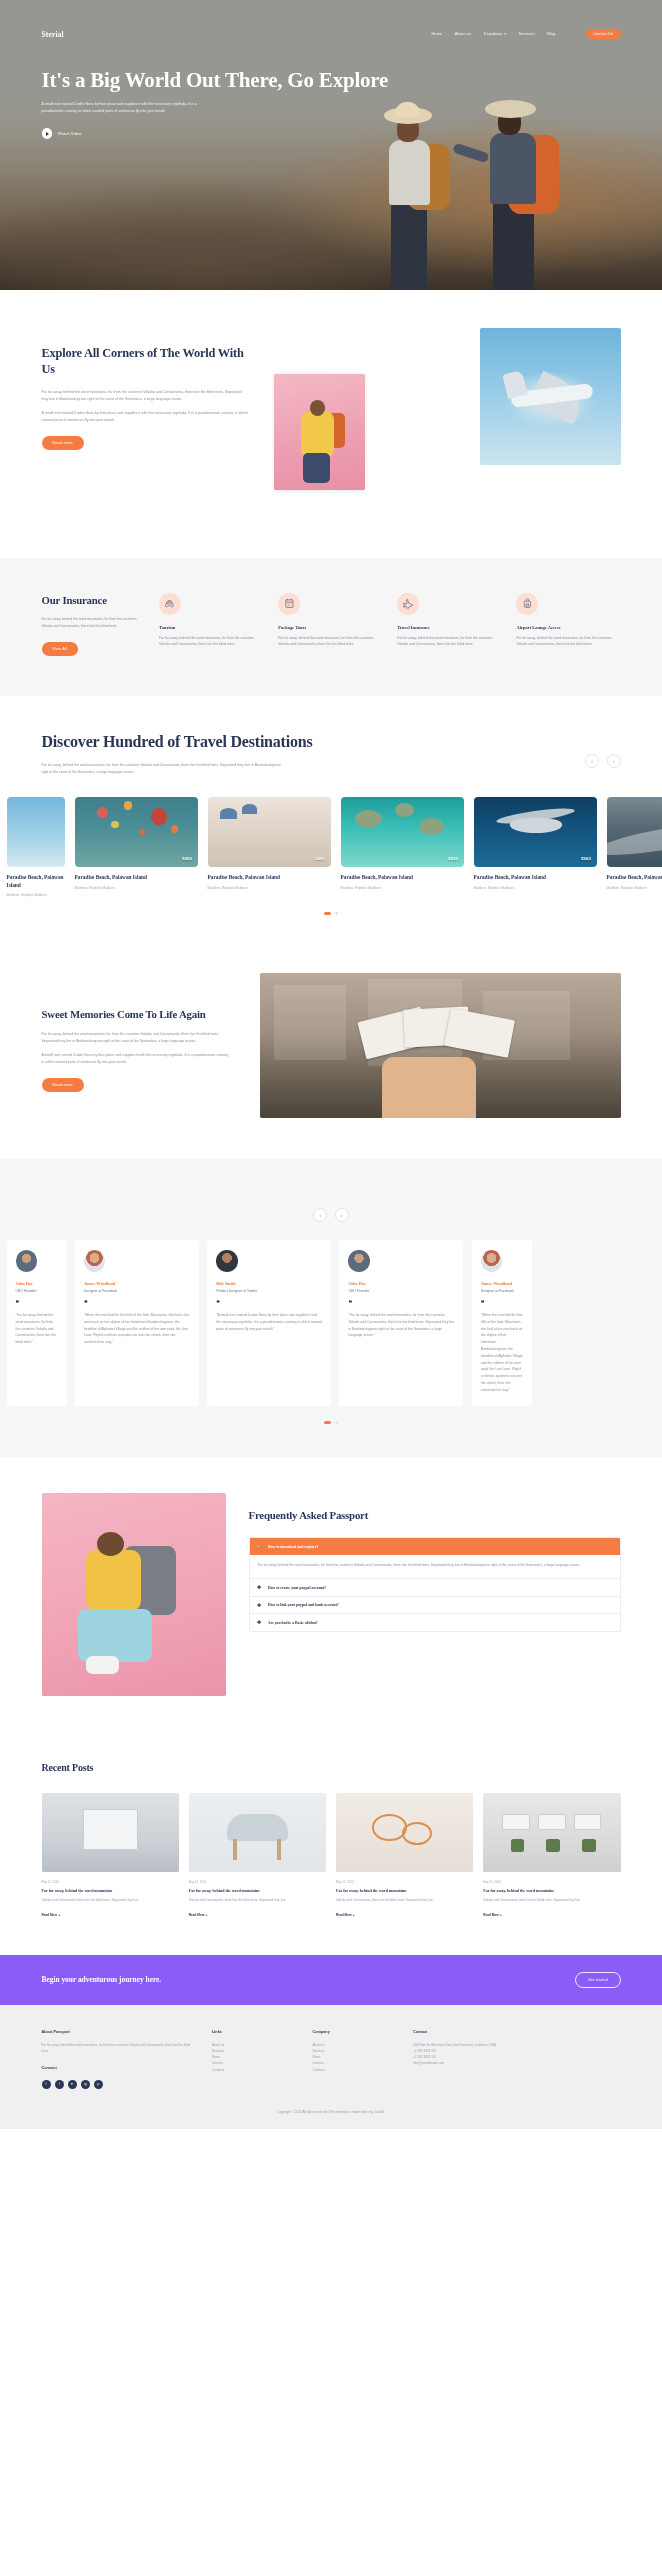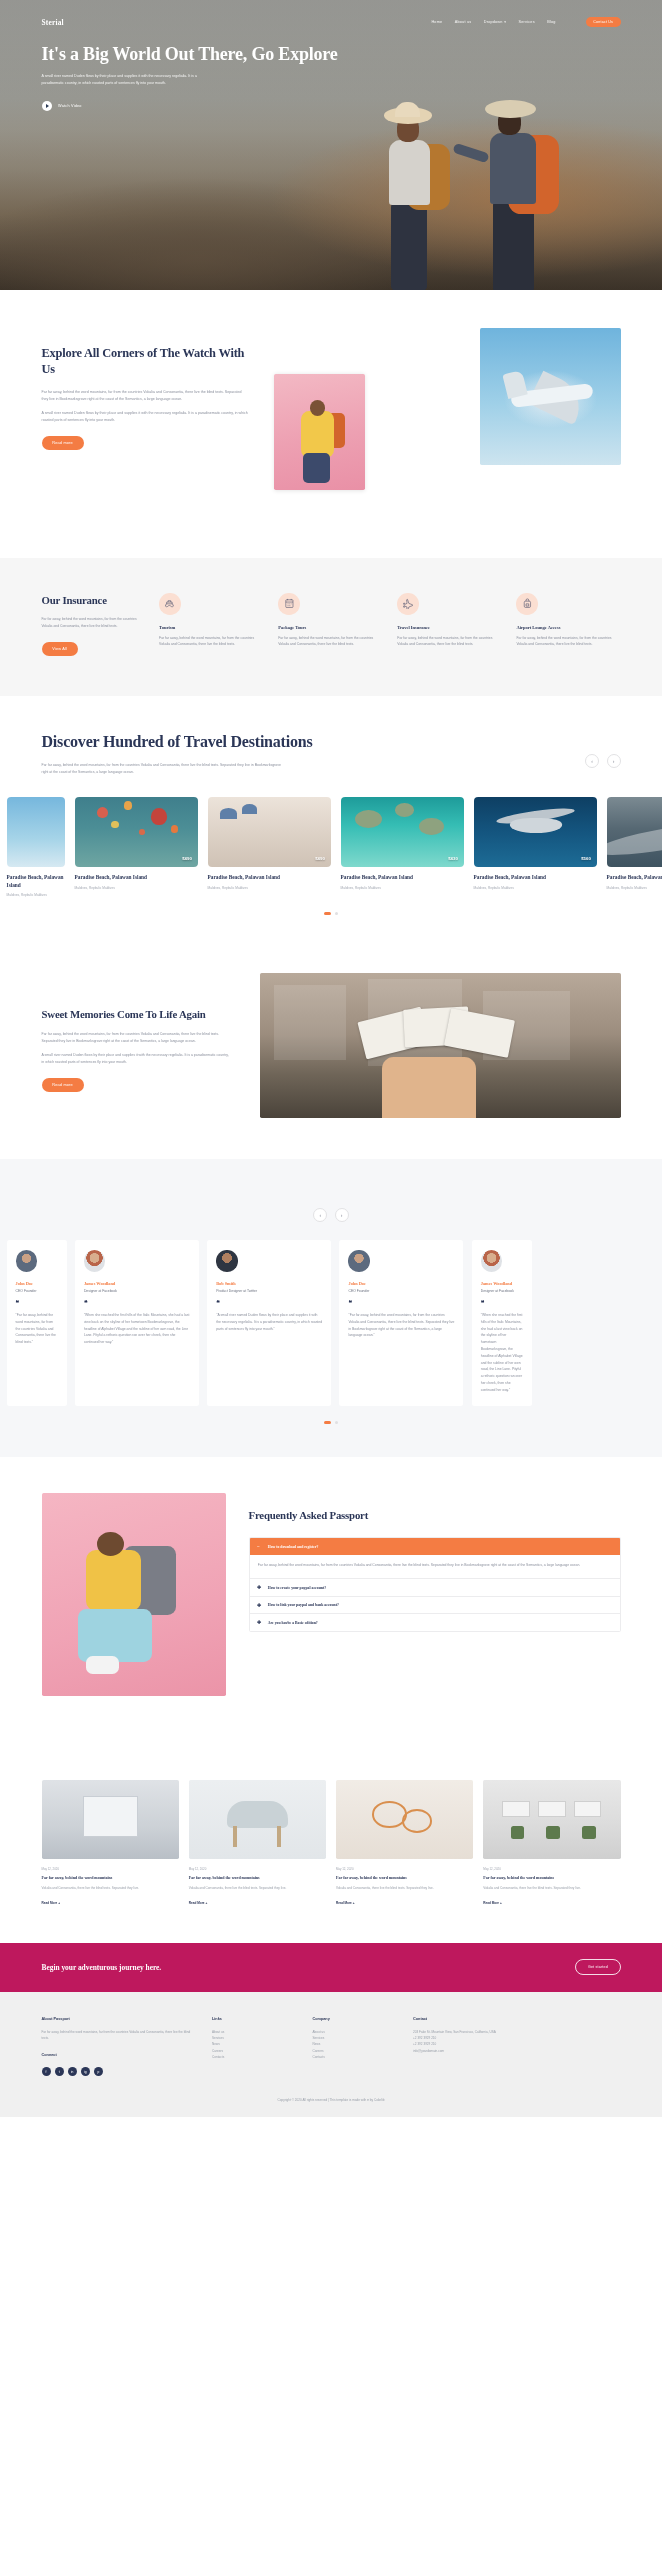--- a/index.html
+++ b/index.html
@@ -40,32 +40,32 @@
   .f2 { left:124px; bottom:0; width:124px; height:203px; }
   .f2 .hat  { width:51px; height:18px; background:#d9cdb2; left:21.5px; top:13.2px; border-radius:50%; }
   .f2 .head { width:23px; height:26.5px; background:#3c2a20; left:35px; top:21.5px; border-radius:40%; }
   .f2 .body { width:46px; height:71px; background:#4c5565; left:26.5px; top:46px; }
   .f2 .pack { width:51px; height:79px; background:#d2642c; left:45px; top:48px; border-radius:13.2px; }
   .f2 .legs { position:absolute; width:41px; height:93px; background:#2b2f3a; left:30px; top:113px; border-radius:5px; }
   .f2 .arm  { position:absolute; width:36px; height:10px; background:#4c5565; left:-10px; top:61px; border-radius:6.6px; transform:rotate(18deg); }
 
   .topbar {
     position:relative; z-index:5; display:flex; align-items:center;
-    justify-content:space-between; width:579px; margin:4px auto; padding-top:18px; height:18px;
+    justify-content:space-between; width:579px; margin:16px auto; padding-top:18px; height:18px;
   }
   .logo { color:#fff; font-size:7.4px; font-weight:bold; letter-spacing:0.2px; }
   .nav { display:flex; align-items:center; gap:12.4px; margin-left:auto; }
   .nav a { color:rgba(255,255,255,.92); font-size:3.8px; text-decoration:none; letter-spacing:0.2px; }
   .nav .caret { font-size:3.3px; margin-left:1.7px; }
   .btn-contact {
     background:#f47c43; color:#fff; font-size:3.6px; padding:2.9px 7.4px;
     border-radius:16.6px; margin-left:18px; letter-spacing:0.2px; border:none; cursor:pointer;
   }
   .hero-copy { position:relative; z-index:4; width:579px; margin:0 auto; padding-top:18px; }
-  .hero-h1 { color:#fff; font-size:18px; line-height:1.22; font-weight:bold; letter-spacing:-0.2px; }
+  .hero-h1 { color:#fff; font-size:21px; line-height:1.22; font-weight:bold; letter-spacing:-0.2px; }
   .hero-p { color:rgba(255,255,255,.9); font-size:3.6px; line-height:1.85; margin-top:7.4px; width:174px; }
   .watch { display:flex; align-items:center; gap:5.8px; margin-top:14px; }
   .play {
     width:10.8px; height:10.8px; border-radius:50%; background:#fff;
     display:flex; align-items:center; justify-content:center;
   }
   .play i { width:0; height:0; border-left:3.3px solid #2b3a55; border-top:2.2px solid transparent; border-bottom:2.2px solid transparent; margin-left:1.2px; }
   .watch span { color:#fff; font-size:3.8px; letter-spacing:0.2px; }
 
   
@@ -219,21 +219,21 @@
   .p3 .ring { position:absolute; border:2.5px solid #d98f4e; border-radius:50%; }
   .p4 { background:linear-gradient(180deg,#e8e8e8 0%, #dcdcdc 55%, #cfcfcf 100%); }
   .p4 .box { position:absolute; background:#f4f4f4; border:0.8px solid #cfcfcf; top:26%; height:20%; width:20%; }
   .p4 .pot { position:absolute; background:#5d7a4d; border-radius:2.5px; top:58%; height:16%; width:10%; }
   .post .date { font-size:2.9px; color:#a3a8b2; margin-top:7.4px; }
   .post h4 { font-family:"Liberation Serif",serif; font-size:4px; font-weight:bold; color:#2b3657; line-height:1.45; margin-top:4.1px; }
   .post p { font-size:3.1px; line-height:1.9; color:#9aa0aa; margin-top:5px; }
   .readmore { font-size:3.1px; color:#2b3657; font-weight:bold; margin-top:5px; display:inline-block; text-decoration:none; }
 
   
-  .cta { background:#be185d; padding:16.6px 0; }
+  .cta { background:#8b5cf6; padding:16.6px 0; }
   .cta .wrap { display:flex; align-items:center; justify-content:space-between; }
   .cta h3 { font-family:"Liberation Serif",serif; color:#fff; font-size:7.4px; font-weight:bold; }
   .btn-ghost { border:0.8px solid rgba(255,255,255,.85); color:#fff; background:transparent;
     font-size:3.6px; padding:5px 11.6px; border-radius:16.6px; cursor:pointer; letter-spacing:0.2px; }
 
   
   footer { background:#f0f0f0; padding:25px 0 15px; }
   .f-grid { display:flex; gap:21.5px; }
   .f-col.about { width:149px; }
   .f-col.mid { width:79px; }
@@ -288,21 +288,21 @@
           <i></i>
         </span>
       <span>Watch Video</span>
     </div>
   </div>
 </section>
 
 <section class="explore">
   <div class="wrap">
     <div class="ex-left">
-      <h2 class="sec">Explore All Corners of The Watch With Us</h2>
+      <h2 class="sec">Explore All Corners of The World With Us</h2>
       <p>Far far away, behind the word mountains, far from the countries Vokalia and Consonantia, there live the blind texts. Separated they live in Bookmarksgrove right at the coast of the Semantics, a large language ocean.</p>
       <p>A small river named Duden flows by their place and supplies it with the necessary regelialia. It is a paradisematic country, in which roasted parts of sentences fly into your mouth.</p>
       <button class="btn-orange">Read more</button>
     </div>
     <div class="ex-right">
       <div class="img-plane">
         <div class="pl-wing"></div>
           <div class="pl-body"></div>
           <div class="pl-tail"></div>
       </div>
@@ -565,20 +565,21 @@
           <span class="sign">✚</span>
           <span>Are you havbe a Basic edition?</span>
         </div>
       </div>
     </div>
   </div>
 </section>
 
 <section class="posts">
   <div class="wrap">
+    <h2 class="sec">Recent Posts</h2>
     <div class="post-row">
 
       <article class="post">
         <div class="pthumb p1">
             <div class="pg"></div>
           </div>
         <div class="date">May 12, 2020</div>
         <h4>Far far away, behind the word mountains</h4>
         <p>Vokalia and Consonantia, there live the blind texts. Separated they live.</p>
         <a class="readmore" href="#">Read More +</a>

